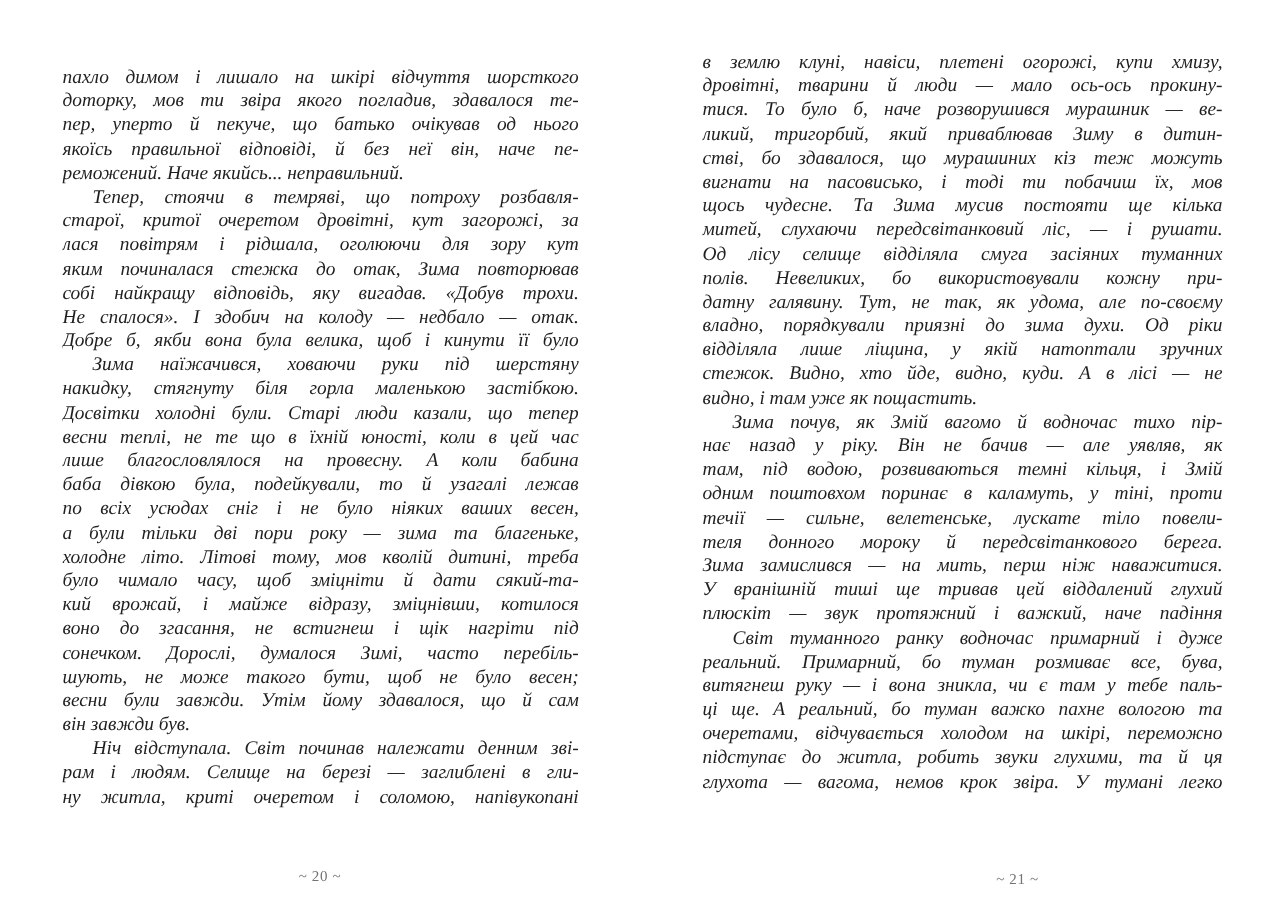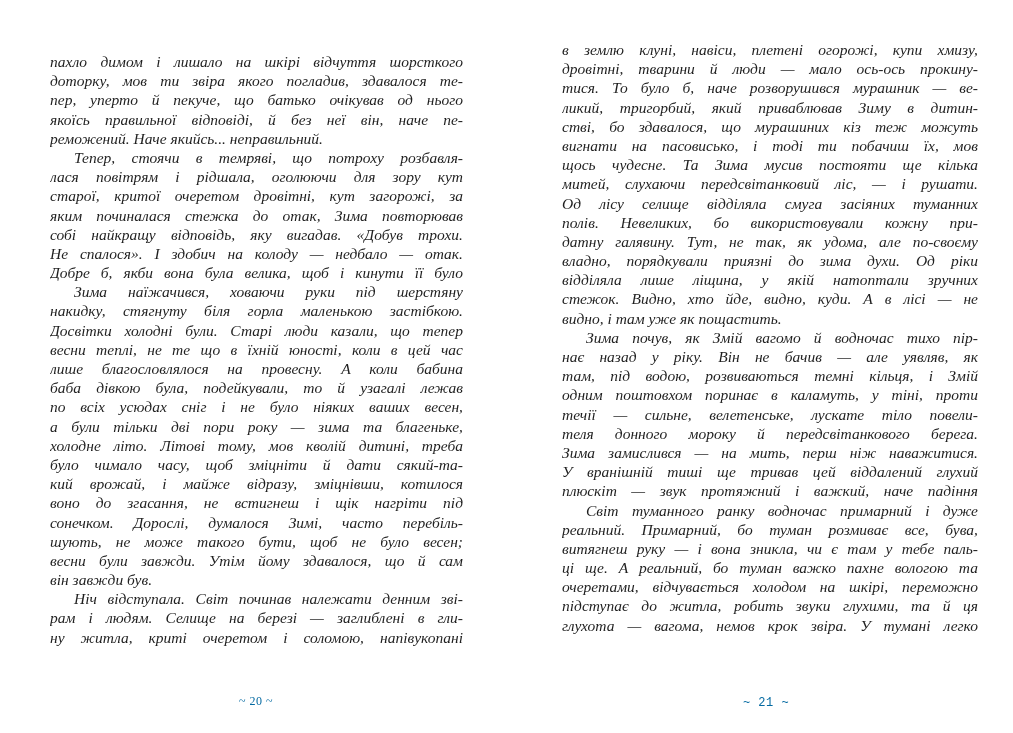--- a/index.html
+++ b/index.html
@@ -33,42 +33,42 @@
     text-align-last: justify;
     overflow: hidden;
   }
   .line.parend { text-align-last: left; }
   .line.indent { text-indent: 24px; }
   .page-number {
     position: absolute;
     width: 140px;
     text-align: center;
     font-size: 12px;
-    color: #0369a1;
+    color: #737373;
     letter-spacing: 0.5px;
     font-family: "Liberation Serif", "DejaVu Serif", serif;
   }
   .pn-left  { left: 186px; top: 694px; }
-  .pn-right { left: 696px; top: 696px; font-family: Liberation Mono, monospace; }
+  .pn-right { left: 744px; top: 696px; }
 </style>
 </head>
 <body>
 
 <div class="spread">
 
   <div class="page page-left">
     <div class="page-text">
         <div class="line">пахло димом і лишало на шкірі відчуття шорсткого</div>
         <div class="line">доторку, мов ти звіра якого погладив, здавалося те-</div>
         <div class="line">пер, уперто й пекуче, що батько очікував од нього</div>
         <div class="line">якоїсь правильної відповіді, й без неї він, наче пе-</div>
         <div class="line parend">реможений. Наче якийсь... неправильний.</div>
         <div class="line indent">Тепер, стоячи в темряві, що потроху розбавля-</div>
+        <div class="line">старої, критої очеретом дровітні, кут загорожі, за</div>
         <div class="line">лася повітрям і рідшала, оголюючи для зору кут</div>
-        <div class="line">старої, критої очеретом дровітні, кут загорожі, за</div>
         <div class="line">яким починалася стежка до отак, Зима повторював</div>
         <div class="line">собі найкращу відповідь, яку вигадав. «Добув трохи.</div>
         <div class="line">Не спалося». І здобич на колоду — недбало — отак.</div>
         <div class="line">Добре б, якби вона була велика, щоб і кинути її було</div>
         <div class="line indent">Зима наїжачився, ховаючи руки під шерстяну</div>
         <div class="line">накидку, стягнуту біля горла маленькою застібкою.</div>
         <div class="line">Досвітки холодні були. Старі люди казали, що тепер</div>
         <div class="line">весни теплі, не те що в їхній юності, коли в цей час</div>
         <div class="line">лише благословлялося на провесну. А коли бабина</div>
         <div class="line">баба дівкою була, подейкували, то й узагалі лежав</div>

